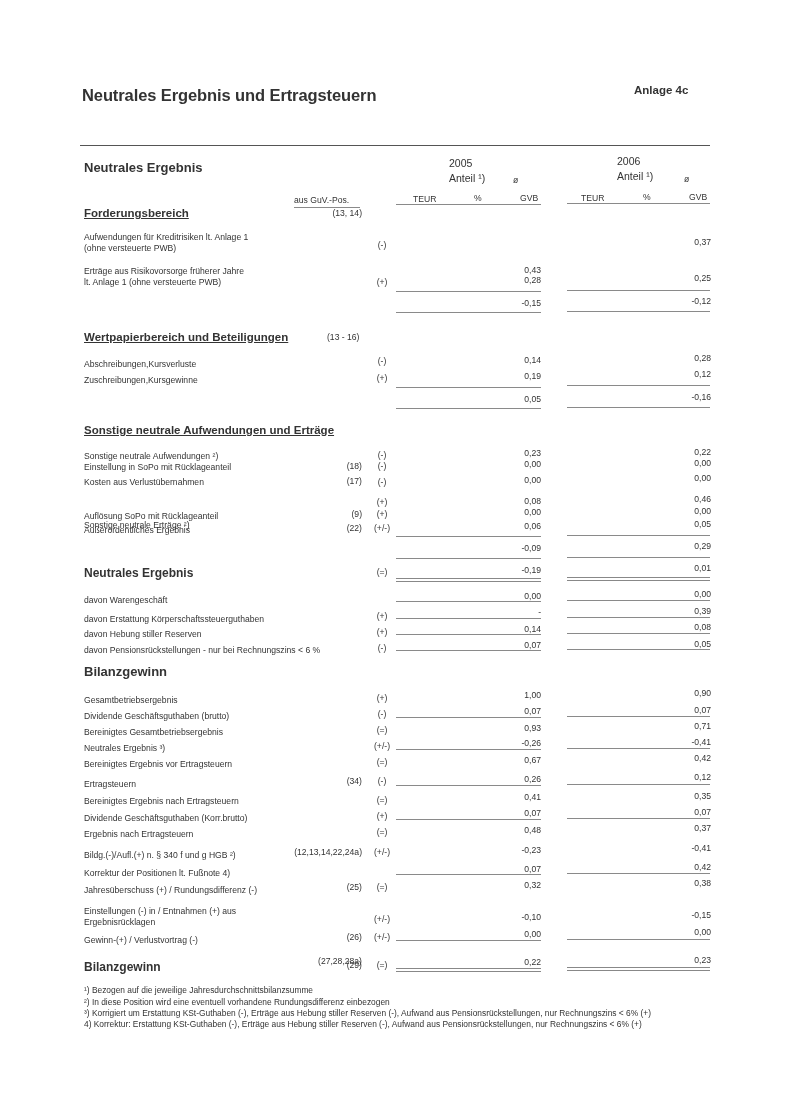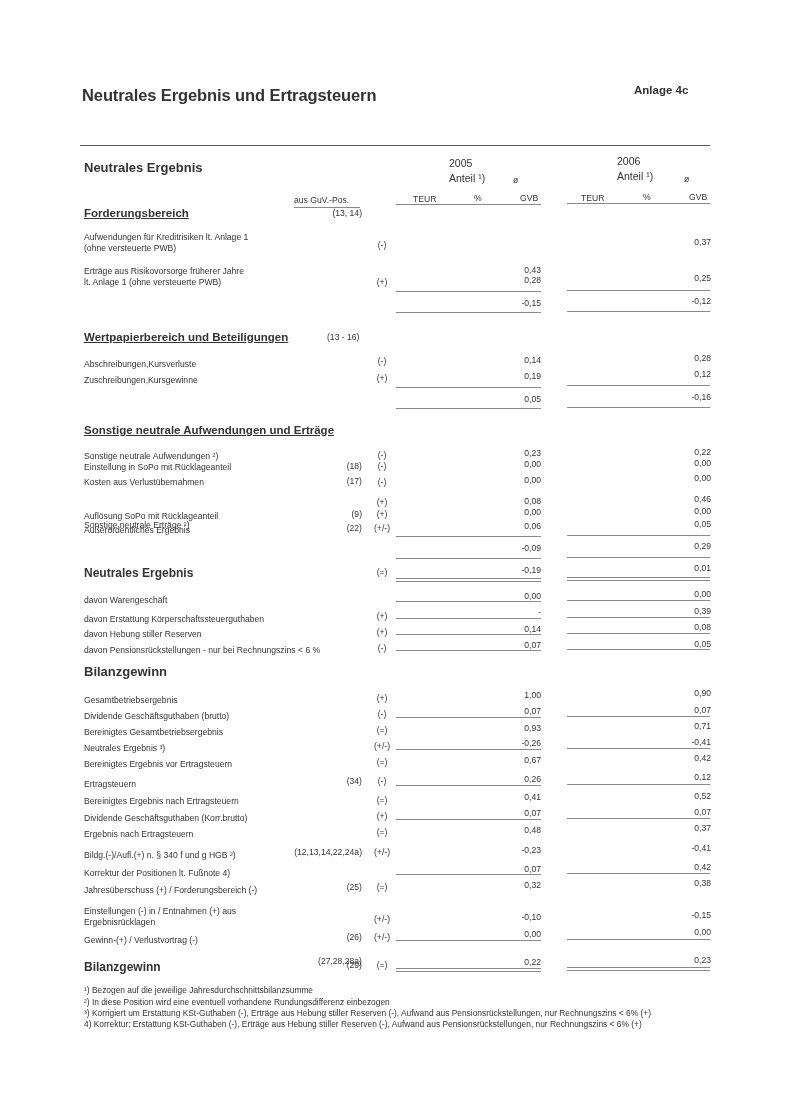--- a/index.html
+++ b/index.html
@@ -195,21 +195,21 @@
 <div class="abs pos" style="left:310px;top:776px;width:52px;">(34)</div>
 <div class="abs sign" style="left:369px;top:776px;">(-)</div>
 <div class="abs num" style="left:481px;top:774px;">0,26</div>
 <div class="abs num" style="left:651px;top:772px;">0,12</div>
 <div class="rule" style="left:396px;top:785px;width:145px;"></div>
 <div class="rule" style="left:567px;top:784px;width:143px;"></div>
 
 <div class="abs lbl" style="left:84px;top:796px;">Bereinigtes Ergebnis nach Ertragsteuern</div>
 <div class="abs sign" style="left:369px;top:795px;">(=)</div>
 <div class="abs num" style="left:481px;top:792px;">0,41</div>
-<div class="abs num" style="left:651px;top:791px;">0,52</div>
+<div class="abs num" style="left:651px;top:791px;">0,35</div>
 
 <div class="abs lbl" style="left:84px;top:813px;">Dividende Geschäftsguthaben (Korr.brutto)</div>
 <div class="abs sign" style="left:369px;top:811px;">(+)</div>
 <div class="abs num" style="left:481px;top:808px;">0,07</div>
 <div class="abs num" style="left:651px;top:807px;">0,07</div>
 <div class="rule" style="left:396px;top:819px;width:145px;"></div>
 <div class="rule" style="left:567px;top:818px;width:143px;"></div>
 
 <div class="abs lbl" style="left:84px;top:829px;">Ergebnis nach Ertragsteuern</div>
 <div class="abs sign" style="left:369px;top:827px;">(=)</div>
@@ -221,21 +221,21 @@
 <div class="abs sign" style="left:369px;top:847px;">(+/-)</div>
 <div class="abs num" style="left:481px;top:845px;">-0,23</div>
 <div class="abs num" style="left:651px;top:843px;">-0,41</div>
 
 <div class="abs lbl" style="left:84px;top:868px;">Korrektur der Positionen lt. Fußnote 4)</div>
 <div class="abs num" style="left:481px;top:864px;">0,07</div>
 <div class="abs num" style="left:651px;top:862px;">0,42</div>
 <div class="rule" style="left:396px;top:874px;width:145px;"></div>
 <div class="rule" style="left:567px;top:873px;width:143px;"></div>
 
-<div class="abs lbl" style="left:84px;top:885px;">Jahresüberschuss (+) / Forderungsbereich (-)</div>
+<div class="abs lbl" style="left:84px;top:885px;">Jahresüberschuss (+) / Rundungsdifferenz (-)</div>
 <div class="abs pos" style="left:310px;top:882px;width:52px;">(25)</div>
 <div class="abs sign" style="left:369px;top:882px;">(=)</div>
 <div class="abs num" style="left:481px;top:880px;">0,32</div>
 <div class="abs num" style="left:651px;top:878px;">0,38</div>
 
 <div class="abs lbl" style="left:84px;top:906px;">Einstellungen (-) in / Entnahmen (+) aus</div>
 <div class="abs lbl" style="left:84px;top:917px;">Ergebnisrücklagen</div>
 <div class="abs pos" style="left:290px;top:914px;width:72px;margin-top:42px;">(27,28,28a)</div>
 <div class="abs sign" style="left:369px;top:914px;">(+/-)</div>
 <div class="abs num" style="left:481px;top:912px;">-0,10</div>

